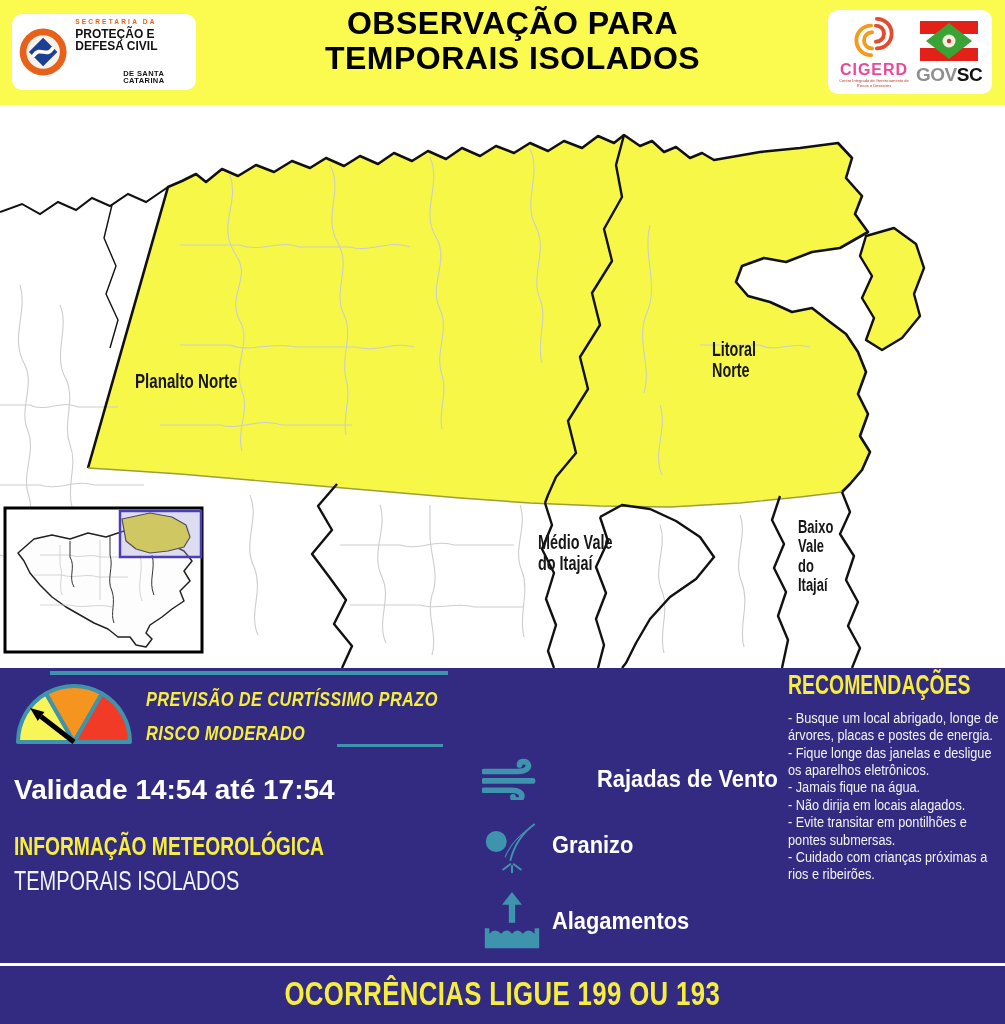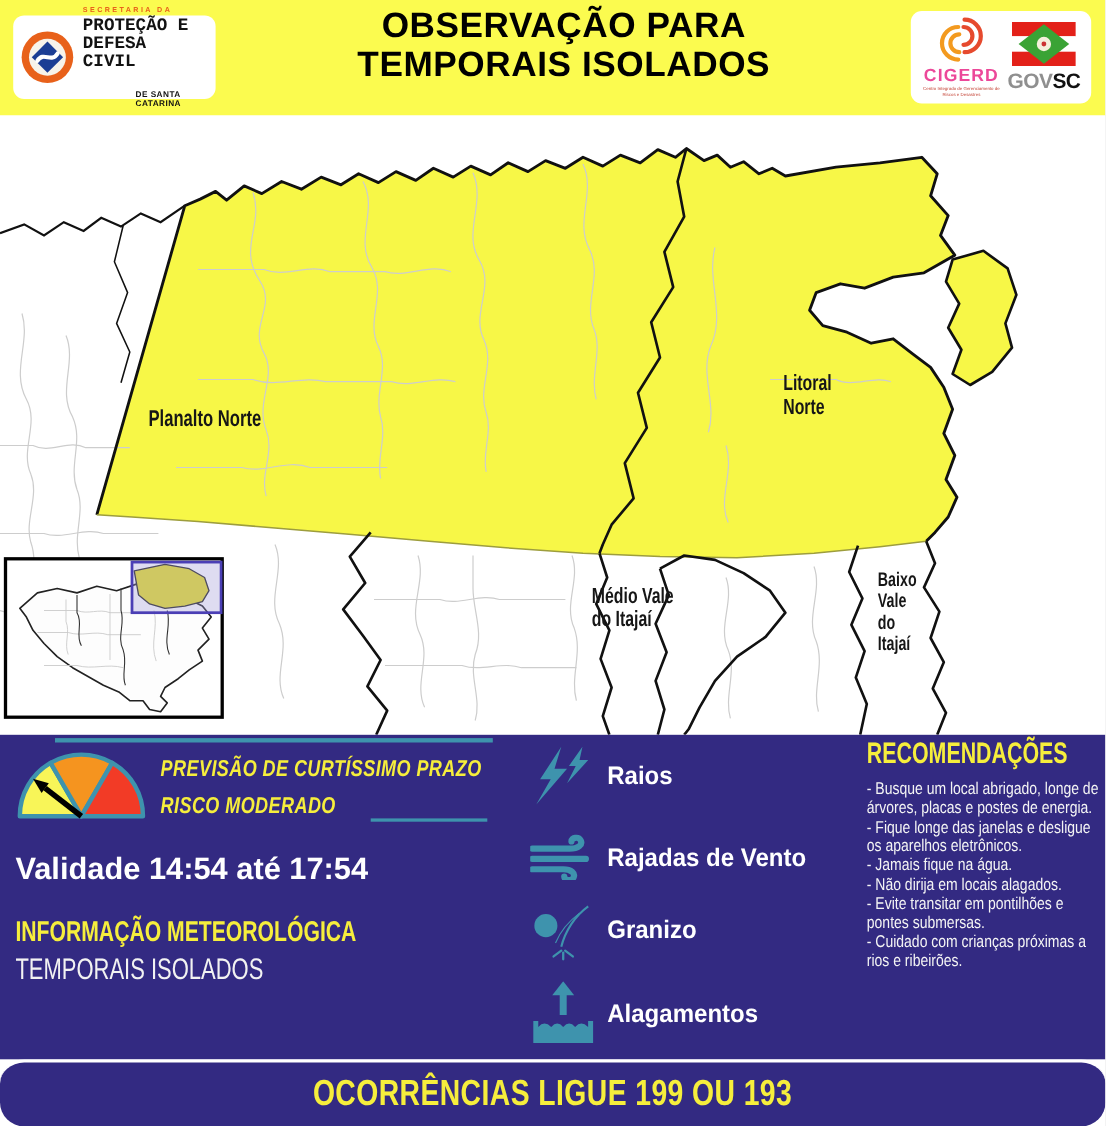--- a/index.html
+++ b/index.html
@@ -4,21 +4,21 @@
 <style>
   html,body{margin:0;padding:0;background:#e9e9e9;}
   .page{position:relative;width:1005px;height:1024px;background:#ffffff;overflow:hidden;
         font-family:"Liberation Sans", sans-serif; -webkit-font-smoothing:antialiased;}
   
   .header{position:absolute;left:0;top:0;width:1005px;height:105px;background:#fbfb4f;}
   .logo-box{position:absolute;background:#fff;border-radius:10px;display:flex;align-items:center;}
   .logo-left{left:12px;top:14px;width:184px;height:76px;padding:2px 6px;box-sizing:border-box;}
   .logo-left-text{margin-left:7px;line-height:1;}
   .secretaria{font-size:6.5px;font-weight:bold;color:#e8611a;letter-spacing:2.2px;margin-bottom:2px;}
-  .defciv-l1,.defciv-l2{font-size:16px;font-weight:bold;color:#121212;line-height:1.02;font-family:Liberation Mono, monospace;}
+  .defciv-l1,.defciv-l2{font-size:12px;font-weight:bold;color:#121212;line-height:1.02;}
   .defciv-l3{font-size:7.5px;font-weight:bold;color:#121212;margin-top:18px;letter-spacing:.4px;padding-left:48px;}
   .header-title{position:absolute;left:205px;right:185px;top:6px;text-align:center;
                 font-size:32px;font-weight:bold;color:#000;line-height:1.1;letter-spacing:.5px;}
   .logo-right{right:13px;top:10px;width:164px;height:84px;justify-content:space-evenly;padding:0 4px;box-sizing:border-box;}
   .cigerd-block{text-align:center;width:72px;}
   .cigerd-name{font-size:16px;font-weight:bold;color:#ec4899;letter-spacing:1px;line-height:1;}
   .cigerd-sub{font-size:4px;color:#c0392b;line-height:1.2;margin-top:1px;}
   .govsc-block{text-align:center;width:66px;}
   .gov-line{font-size:19px;font-weight:bold;line-height:1;margin-top:0;letter-spacing:-0.5px;}
   .gov-gray{color:#8f8f8f;}
@@ -42,31 +42,31 @@
            font-size:21px;transform:scaleX(.78);transform-origin:left top;white-space:nowrap;letter-spacing:.5px;}
   .fc-h1{top:19px;}
   .fc-h2{top:53px;}
   .validity{position:absolute;left:14px;top:106px;font-size:28px;font-weight:bold;white-space:nowrap;}
   .meteo{position:absolute;left:14px;top:124px;font-size:19.5px;white-space:nowrap;}
   .info-title{position:absolute;left:14px;top:163px;font-size:26px;font-weight:bold;color:#f6ee3c;
               transform:scaleX(.74);transform-origin:left top;white-space:nowrap;}
   .info-sub{position:absolute;left:14px;top:198px;font-size:27px;color:#f2f2f2;
             transform:scaleX(.74);transform-origin:left top;white-space:nowrap;}
   .hazard-row{position:absolute;left:480px;display:flex;align-items:center;height:62px;}
-  .hz-1{top:6px;}.hz-2{top:80px;}.hz-3{top:146px;}.hz-4{top:222px;}
+  .hz-1{top:6px;}.hz-2{top:80px;gap:45px;}.hz-3{top:146px;}.hz-4{top:222px;}
   .hz-icon{width:64px;height:62px;display:flex;align-items:center;justify-content:center;margin-right:8px;}
   .hz-label{font-size:23px;font-weight:bold;color:#fff;white-space:nowrap;transform:scaleX(.95);transform-origin:left center;}
   .recs{position:absolute;left:788px;top:0px;width:214px;}
   .recs-title{font-size:27px;font-weight:bold;color:#f6ee3c;transform:scaleX(.72);transform-origin:left top;white-space:nowrap;margin-top:2px;}
   .recs-list{margin-top:8px;width:258px;transform:scaleX(.82);transform-origin:left top;
              font-size:15.5px;line-height:1.12;color:#f4f4f4;}
   .rec-item{margin:0;}
   
   .hotline{position:absolute;left:0;top:963px;width:1005px;height:61px;background:#332a82;
-           border-top:3px solid #ffffff;box-sizing:border-box;text-align:center;border-radius:22px;}
+           border-top:3px solid #ffffff;box-sizing:border-box;text-align:center;}
   .hotline-text{display:inline-block;font-size:33px;font-weight:bold;color:#f6ee3c;line-height:56px;
                 transform:scaleX(.78);transform-origin:center;white-space:nowrap;letter-spacing:.5px;}
 </style>
 </head>
 <body>
 
 <div class="page">
 
   <div class="header">
     <div class="logo-box logo-left">
@@ -214,29 +214,20 @@
     </svg>
 
     <div class="fc-head fc-h1">PREVISÃO DE CURTÍSSIMO PRAZO</div>
     <div class="fc-head fc-h2">RISCO MODERADO</div>
     <div class="teal-line tl-risk"></div>
 
     <div class="validity">Validade 14:54 até 17:54</div>
     <div class="info-title">INFORMAÇÃO METEOROLÓGICA</div>
     <div class="info-sub">TEMPORAIS ISOLADOS</div>
 
-    <div class="hazard-row hz-1">
-      <span class="hz-icon">
-        <svg width="56" height="58" viewBox="0 0 64 64">
-          <polygon points="30,2 8,36 19,36 4,62 36,25 23,25" fill="#3e93ad"></polygon>
-          <polygon points="52,2 38,22 45,22 36,40 58,16 49,16" fill="#3e93ad"></polygon>
-        </svg>
-      </span>
-      <div class="hz-label">Raios</div>
-    </div>
     <div class="hazard-row hz-2">
       <span class="hz-icon">
         <svg width="60" height="42" viewBox="0 0 64 44">
           <g stroke="#3e93ad" stroke-width="6" fill="none" stroke-linecap="round">
             <path d="M2 14 h36 c9 0 13 -4 11 -8 c-2 -4 -9 -3 -9 1"></path>
             <path d="M2 24 h52"></path>
             <path d="M2 34 h30 c8 0 12 4 10 8 c-2 4 -9 3 -9 -1"></path>
           </g>
         </svg>
       </span>

